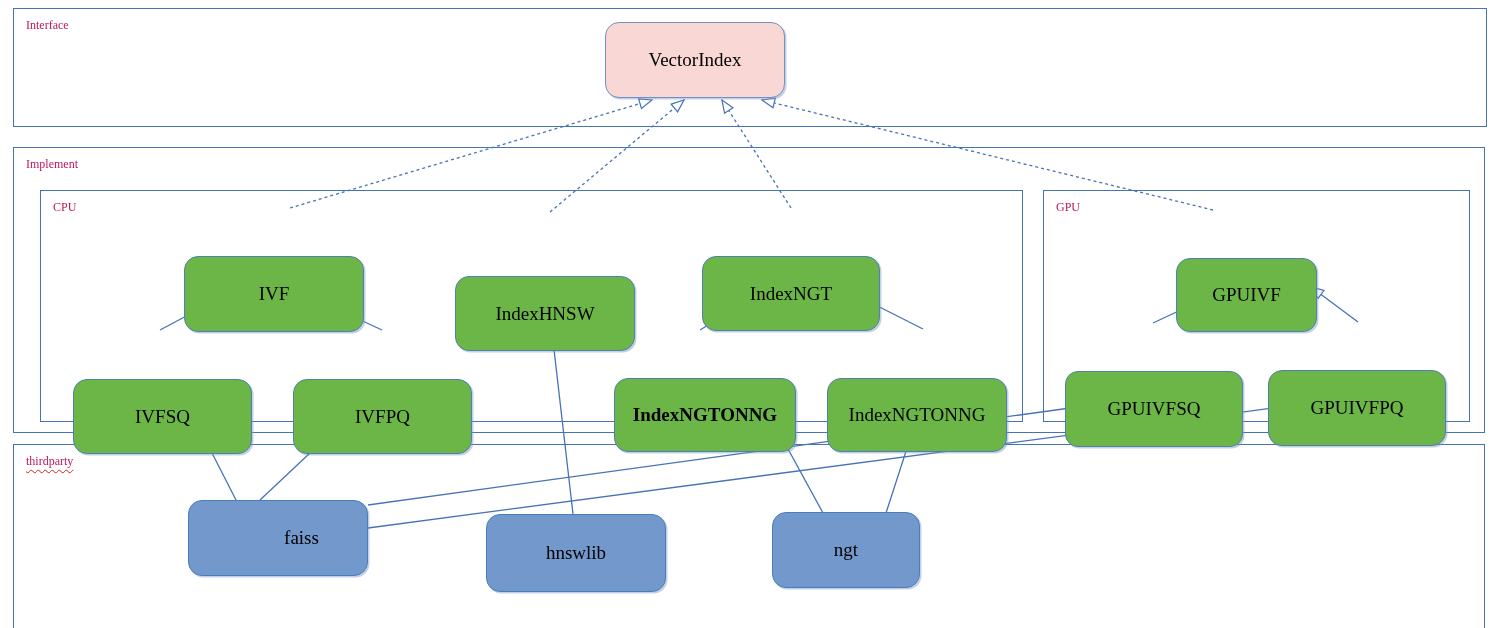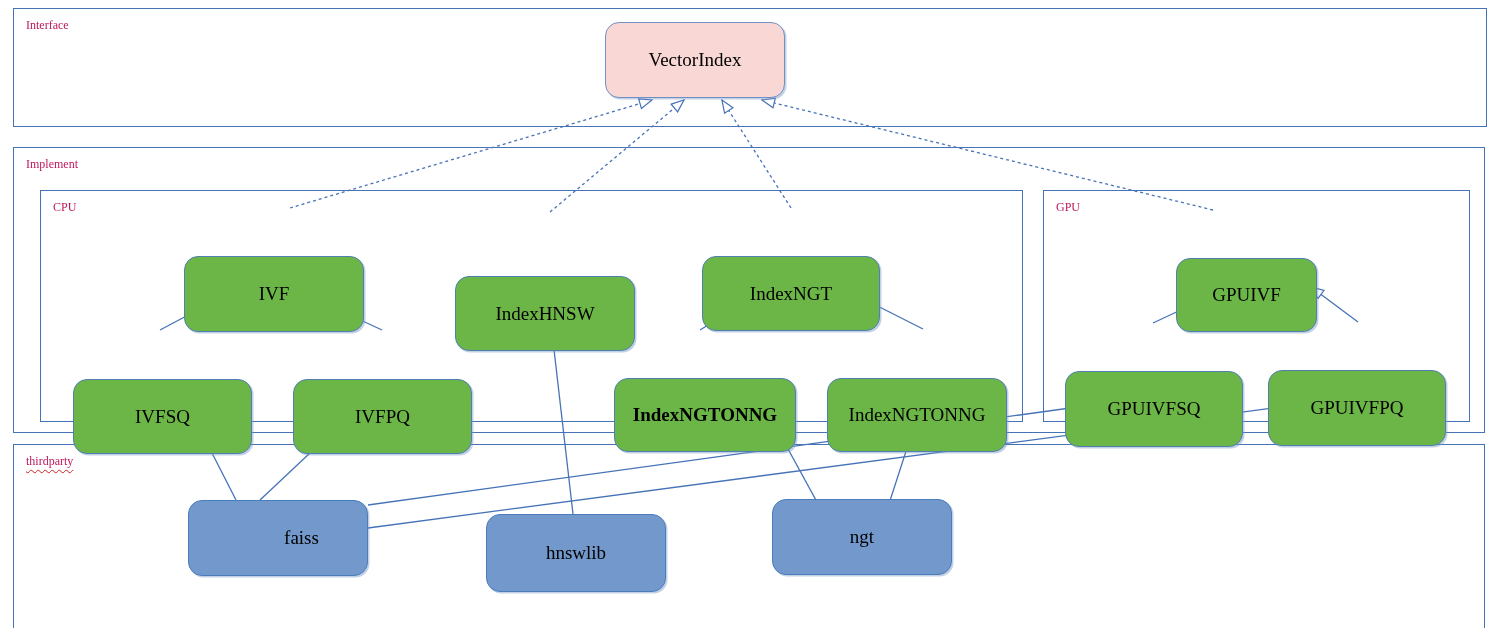--- a/index.html
+++ b/index.html
@@ -131,31 +131,31 @@
 </div>
 
 <div class="node node-green" style="left:827px; top:330px; width:180px; height:74px;">
   <span>IndexNGTONNG</span>
 </div>
 
 <div class="node node-green" style="left:1176px; top:210px; width:141px; height:74px;">
   <span>GPUIVF</span>
 </div>
 
-<div class="node node-green" style="left:1065px; top:323px; width:178px; height:76px;">
+<div class="node node-green" style="left:1065px; top:323px; width:178px; height:76px;border-radius:13px;">
   <span>GPUIVFSQ</span>
 </div>
 
 <div class="node node-green" style="left:1268px; top:322px; width:178px; height:76px;">
   <span>GPUIVFPQ</span>
 </div>
 
 <div class="node node-blue" style="left:188px; top:500px; width:180px; height:76px;padding-left:47px;">
   <span>faiss</span>
 </div>
 
 <div class="node node-blue" style="left:486px; top:514px; width:180px; height:78px;">
   <span>hnswlib</span>
 </div>
 
-<div class="node node-blue" style="left:772px; top:499px; width:180px; height:76px;">
+<div class="node node-blue" style="left:772px; top:512px; width:148px; height:76px;">
   <span>ngt</span>
 </div>
 
 </body></html>

